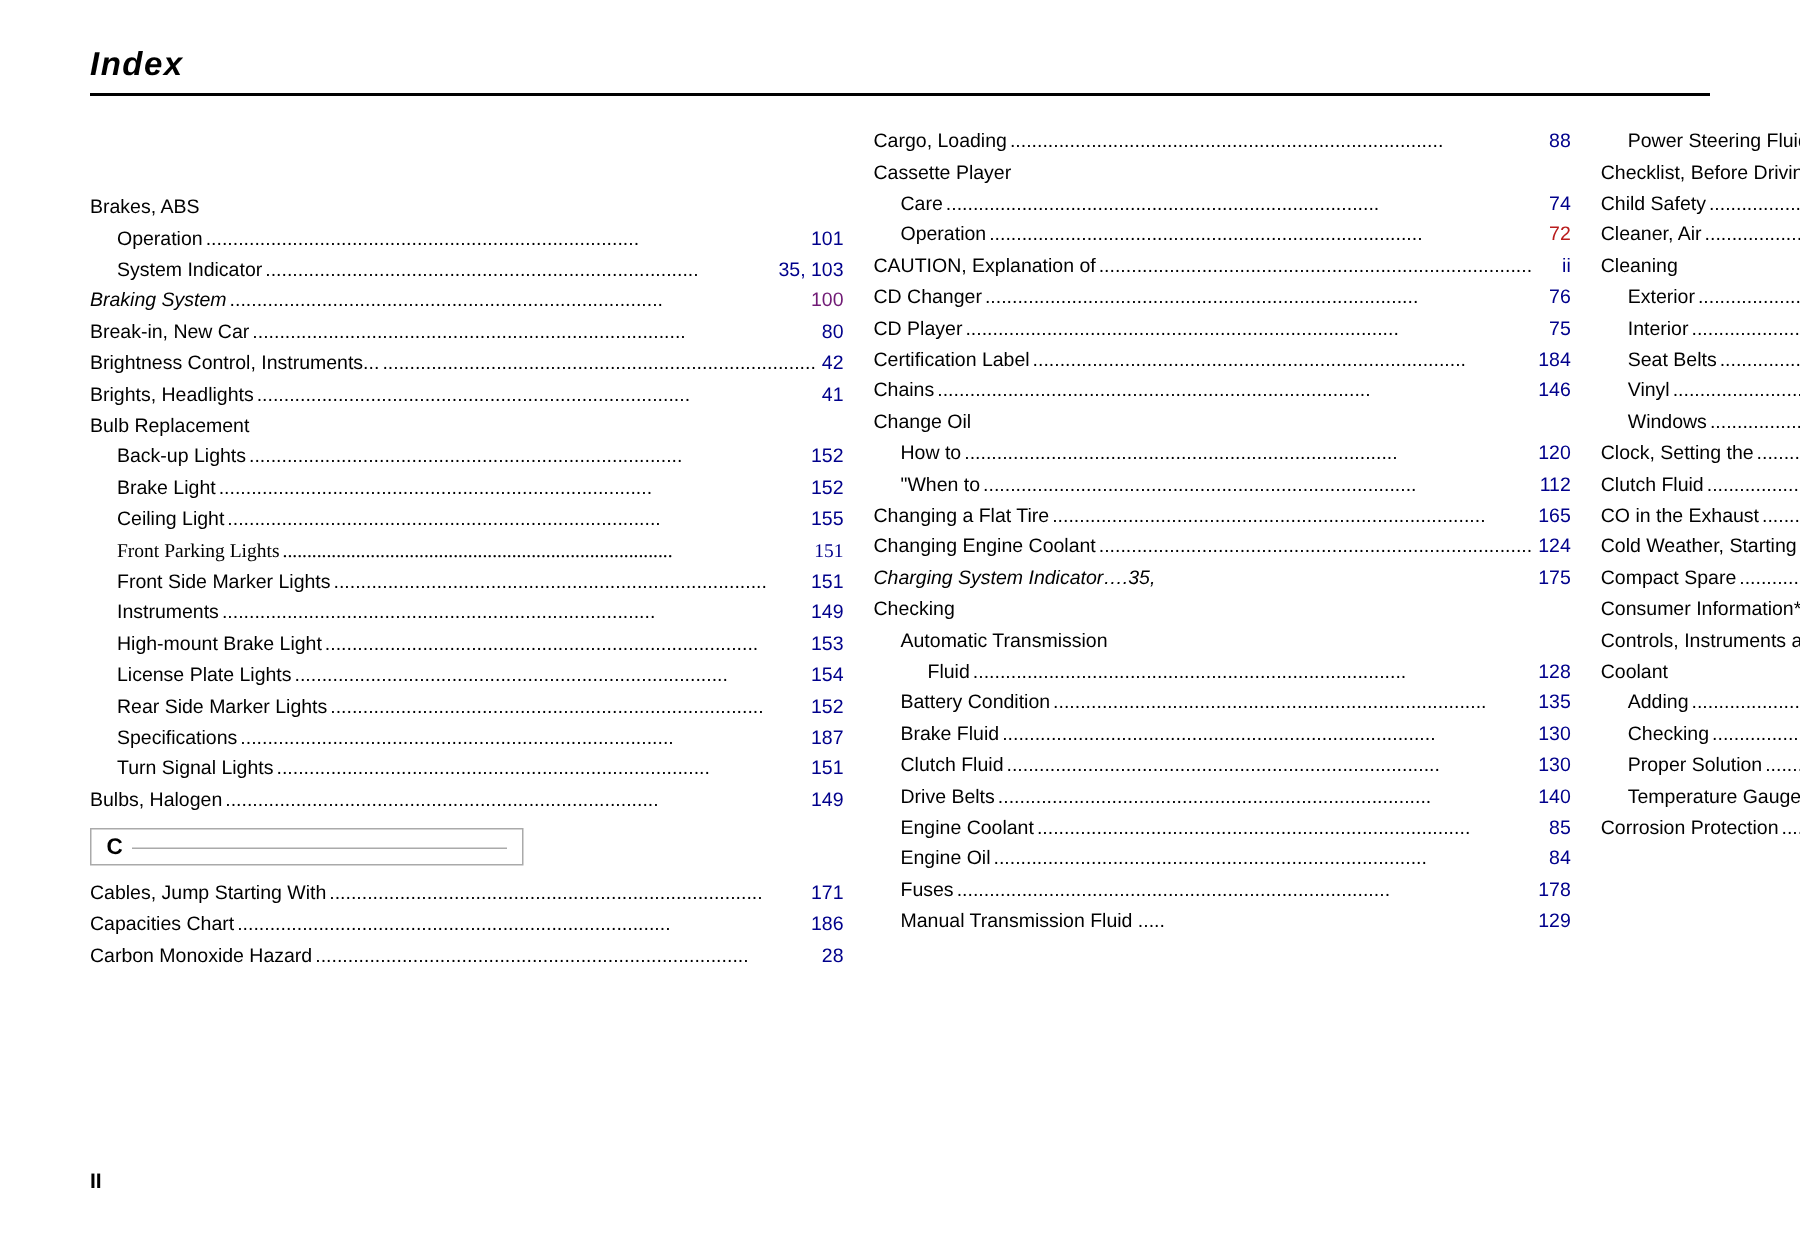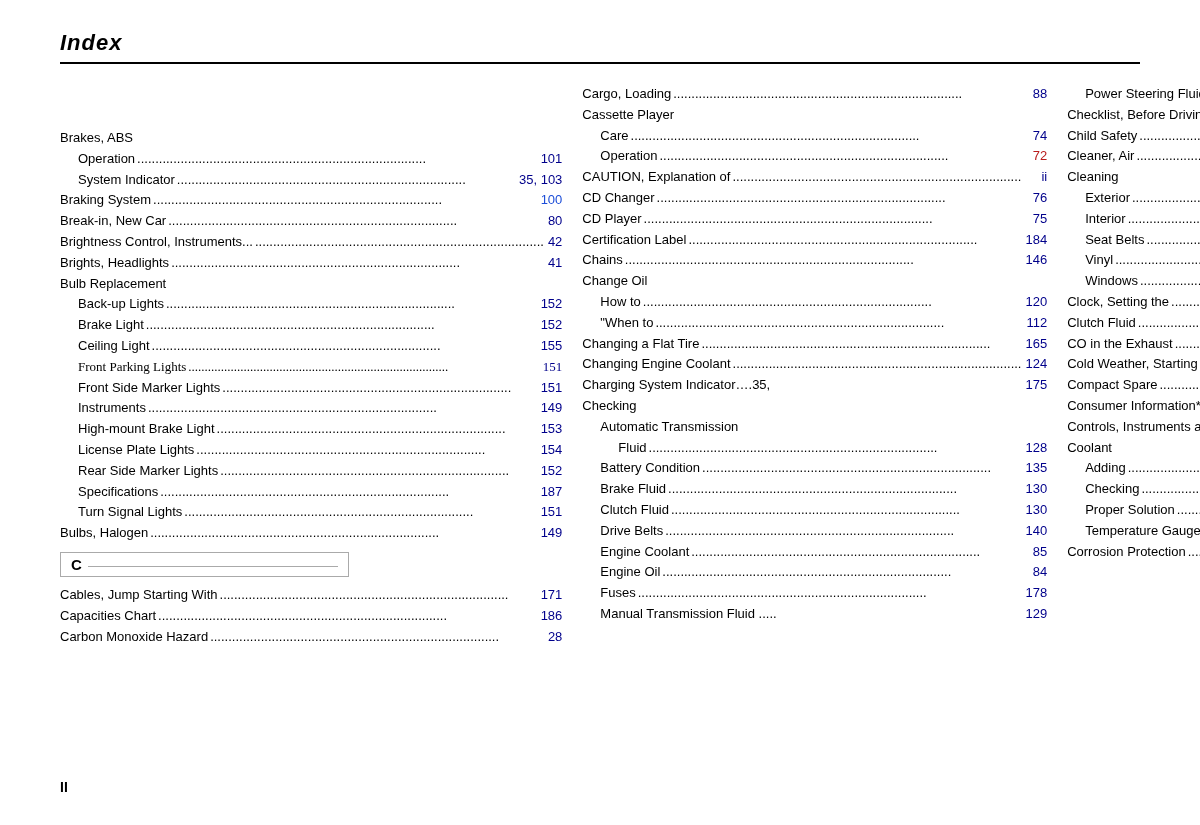--- a/index.html
+++ b/index.html
@@ -62,23 +62,23 @@
           <span style="white-space: nowrap; flex-shrink: 0;">Brakes, ABS</span>
         </div><div style="display: flex; align-items: baseline; line-height: 1.6; padding-left: 18px;">
           <span style="white-space: nowrap; flex-shrink: 0;">Operation</span>
           <span style="flex: 1 1 0%; overflow: hidden; white-space: nowrap; color: rgb(0, 0, 0); font-size: 13px; padding: 0px 2px;">................................................................................</span>
           <span style="color: rgb(0, 0, 139); white-space: nowrap; margin-left: 2px; flex-shrink: 0;">101</span>
         </div><div style="display: flex; align-items: baseline; line-height: 1.6; padding-left: 18px;">
           <span style="white-space: nowrap; flex-shrink: 0;">System  Indicator</span>
           <span style="flex: 1 1 0%; overflow: hidden; white-space: nowrap; color: rgb(0, 0, 0); font-size: 13px; padding: 0px 2px;">................................................................................</span>
           <span style="color: rgb(0, 0, 139); white-space: nowrap; margin-left: 2px; flex-shrink: 0;">35, 103</span>
         </div><div style="display: flex; align-items: baseline; line-height: 1.6; padding-left: 0px;">
-          <span style="white-space: nowrap; flex-shrink: 0;">Braking System</span>
-          <span style="flex: 1 1 0%; overflow: hidden; white-space: nowrap; color: rgb(0, 0, 0); font-size: 13px; padding: 0px 2px;">................................................................................</span>
-          <span style="color: #1d4ed8; white-space: nowrap; margin-left: 2px; flex-shrink: 0;">100</span>
+          <span style="white-space: nowrap; flex-shrink: 0; font-style: italic;">Braking System</span>
+          <span style="flex: 1 1 0%; overflow: hidden; white-space: nowrap; color: rgb(0, 0, 0); font-size: 13px; padding: 0px 2px;">................................................................................</span>
+          <span style="color: #701a75; white-space: nowrap; margin-left: 2px; flex-shrink: 0;">100</span>
         </div><div style="display: flex; align-items: baseline; line-height: 1.6; padding-left: 0px;">
           <span style="white-space: nowrap; flex-shrink: 0;">Break-in, New Car</span>
           <span style="flex: 1 1 0%; overflow: hidden; white-space: nowrap; color: rgb(0, 0, 0); font-size: 13px; padding: 0px 2px;">................................................................................</span>
           <span style="color: rgb(0, 0, 139); white-space: nowrap; margin-left: 2px; flex-shrink: 0;">80</span>
         </div><div style="display: flex; align-items: baseline; line-height: 1.6; padding-left: 0px;">
           <span style="white-space: nowrap; flex-shrink: 0;">Brightness Control, Instruments...</span>
           <span style="flex: 1 1 0%; overflow: hidden; white-space: nowrap; color: rgb(0, 0, 0); font-size: 13px; padding: 0px 2px;">................................................................................</span>
           <span style="color: rgb(0, 0, 139); white-space: nowrap; margin-left: 2px; flex-shrink: 0;">42</span>
         </div><div style="display: flex; align-items: baseline; line-height: 1.6; padding-left: 0px;">
           <span style="white-space: nowrap; flex-shrink: 0;">Brights, Headlights</span>
@@ -209,21 +209,21 @@
           <span style="white-space: nowrap; flex-shrink: 0;">Changing a Flat Tire</span>
           <span style="flex: 1 1 0%; overflow: hidden; white-space: nowrap; color: rgb(0, 0, 0); font-size: 13px; padding: 0px 2px;">................................................................................</span>
           <span style="color: rgb(0, 0, 139); white-space: nowrap; margin-left: 2px; flex-shrink: 0;">165</span>
         </div>
         <div style="display: flex; align-items: baseline; line-height: 1.6; padding-left: 0px;">
           <span style="white-space: nowrap; flex-shrink: 0;">Changing Engine Coolant</span>
           <span style="flex: 1 1 0%; overflow: hidden; white-space: nowrap; color: rgb(0, 0, 0); font-size: 13px; padding: 0px 2px;">................................................................................</span>
           <span style="color: rgb(0, 0, 139); white-space: nowrap; margin-left: 2px; flex-shrink: 0;">124</span>
         </div>
         <div style="display: flex; align-items: baseline; line-height: 1.6; padding-left: 0px;">
-          <span style="white-space: nowrap; flex-shrink: 0;">Charging System Indicator….35,</span>
+          <span style="white-space: nowrap; flex-shrink: 0; font-style: italic;">Charging System Indicator….35,</span>
           <span style="flex: 1 1 0%;"></span>
           <span style="color: rgb(0, 0, 139); white-space: nowrap; margin-left: 2px; flex-shrink: 0;">175</span>
         </div>
         <div style="display: flex; align-items: baseline; line-height: 1.6; padding-left: 0px;">
           <span style="white-space: nowrap; flex-shrink: 0;">Checking</span>
         </div>
         <div style="display: flex; align-items: baseline; line-height: 1.6; padding-left: 18px;">
           <span style="white-space: nowrap; flex-shrink: 0;">Automatic Transmission</span>
         </div>
         <div style="display: flex; align-items: baseline; line-height: 1.6; padding-left: 36px;">

